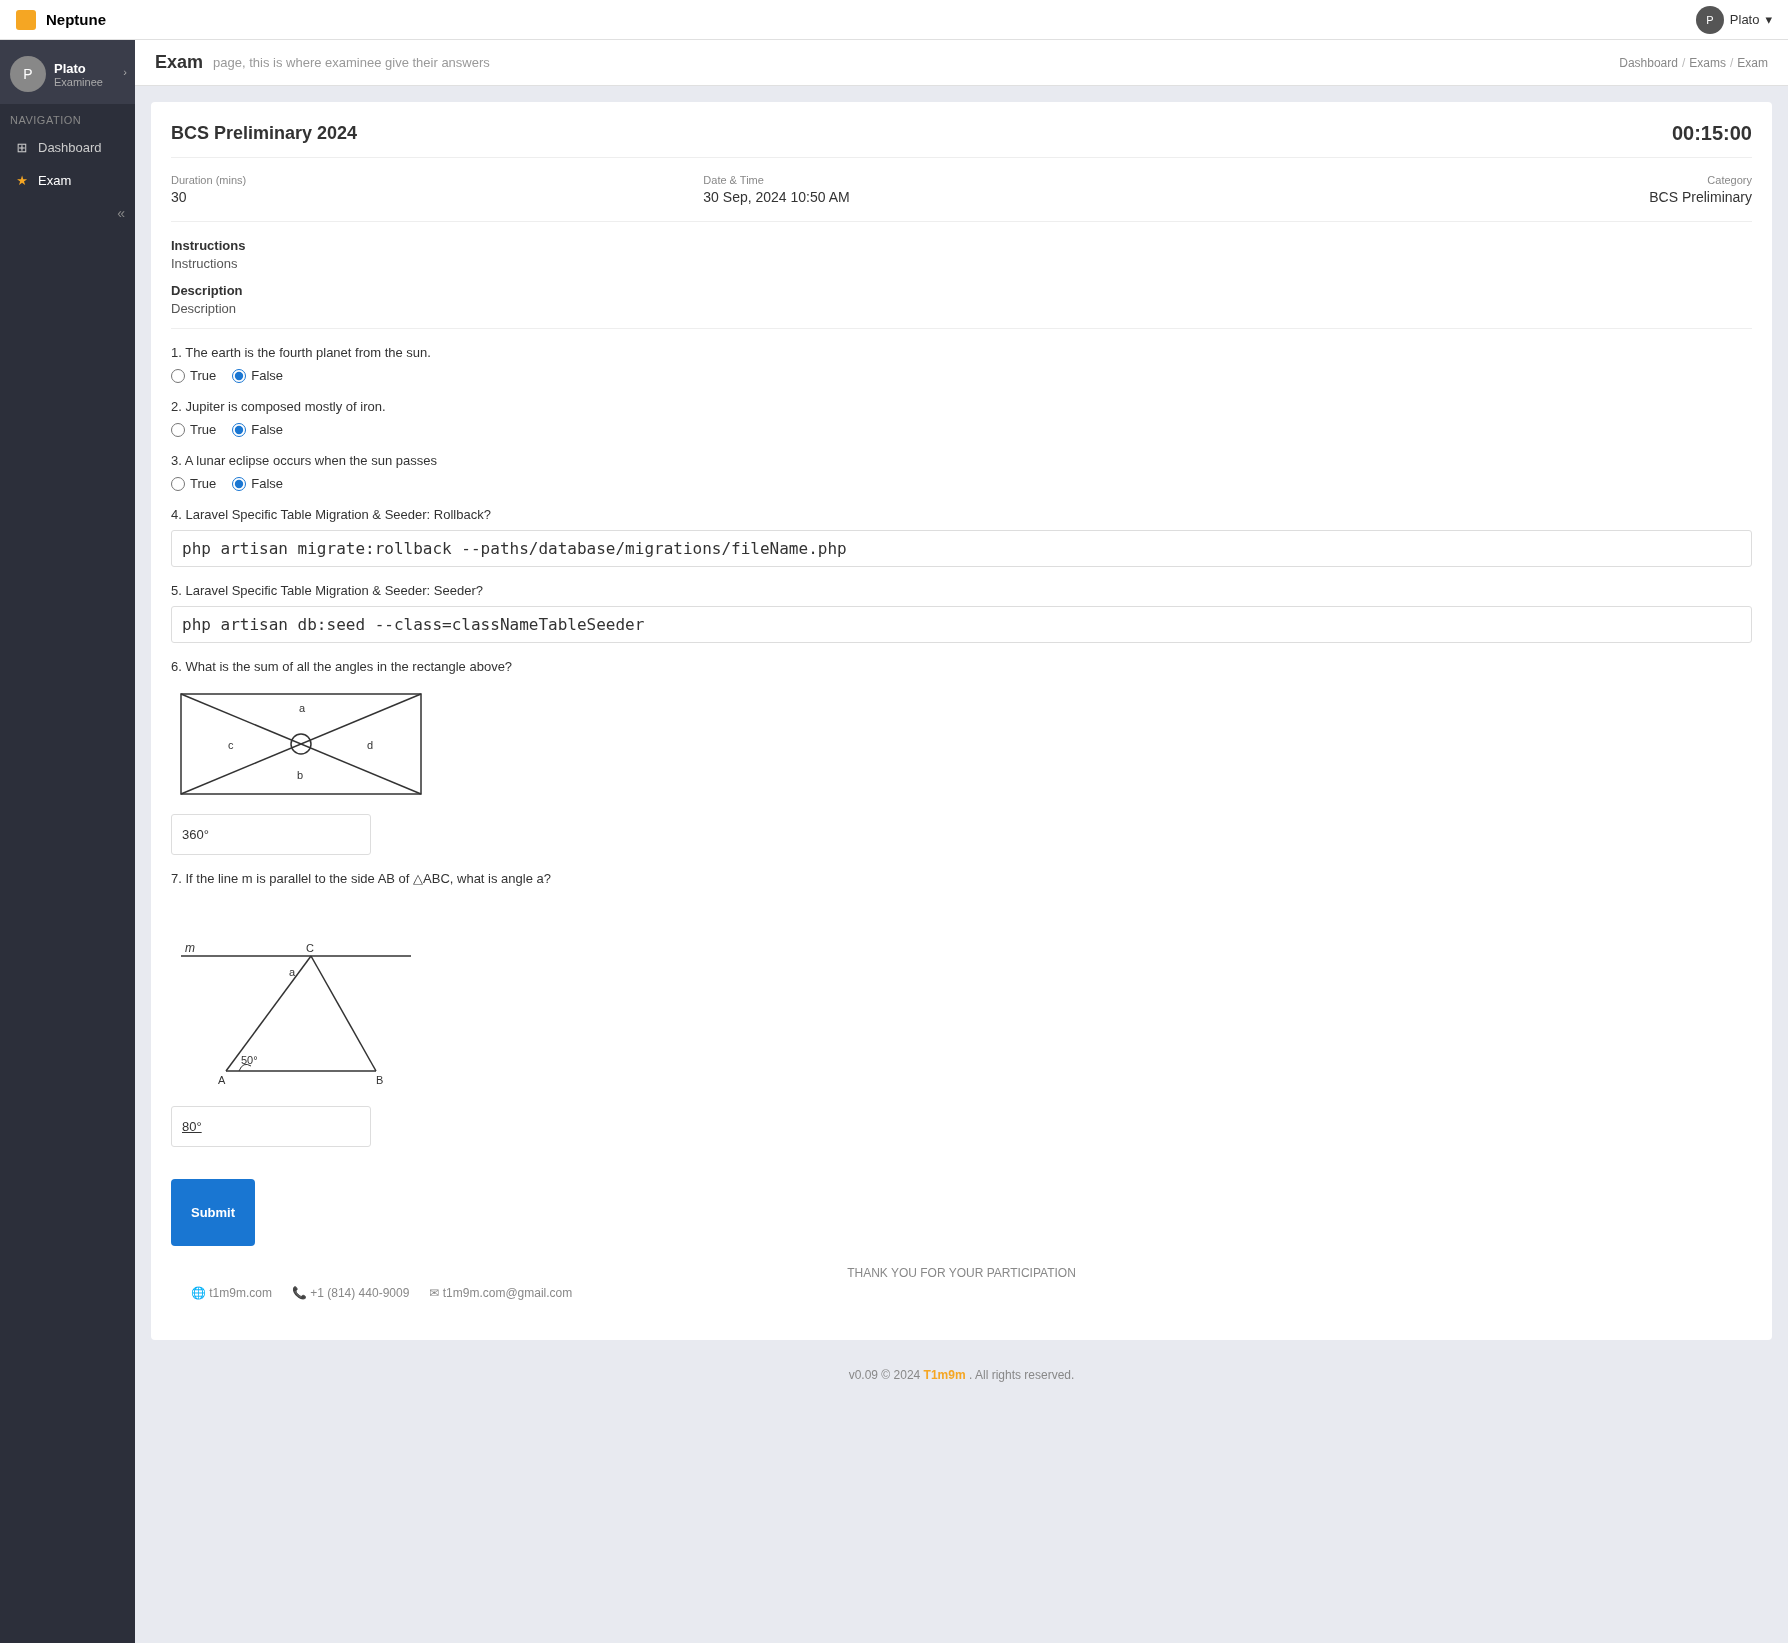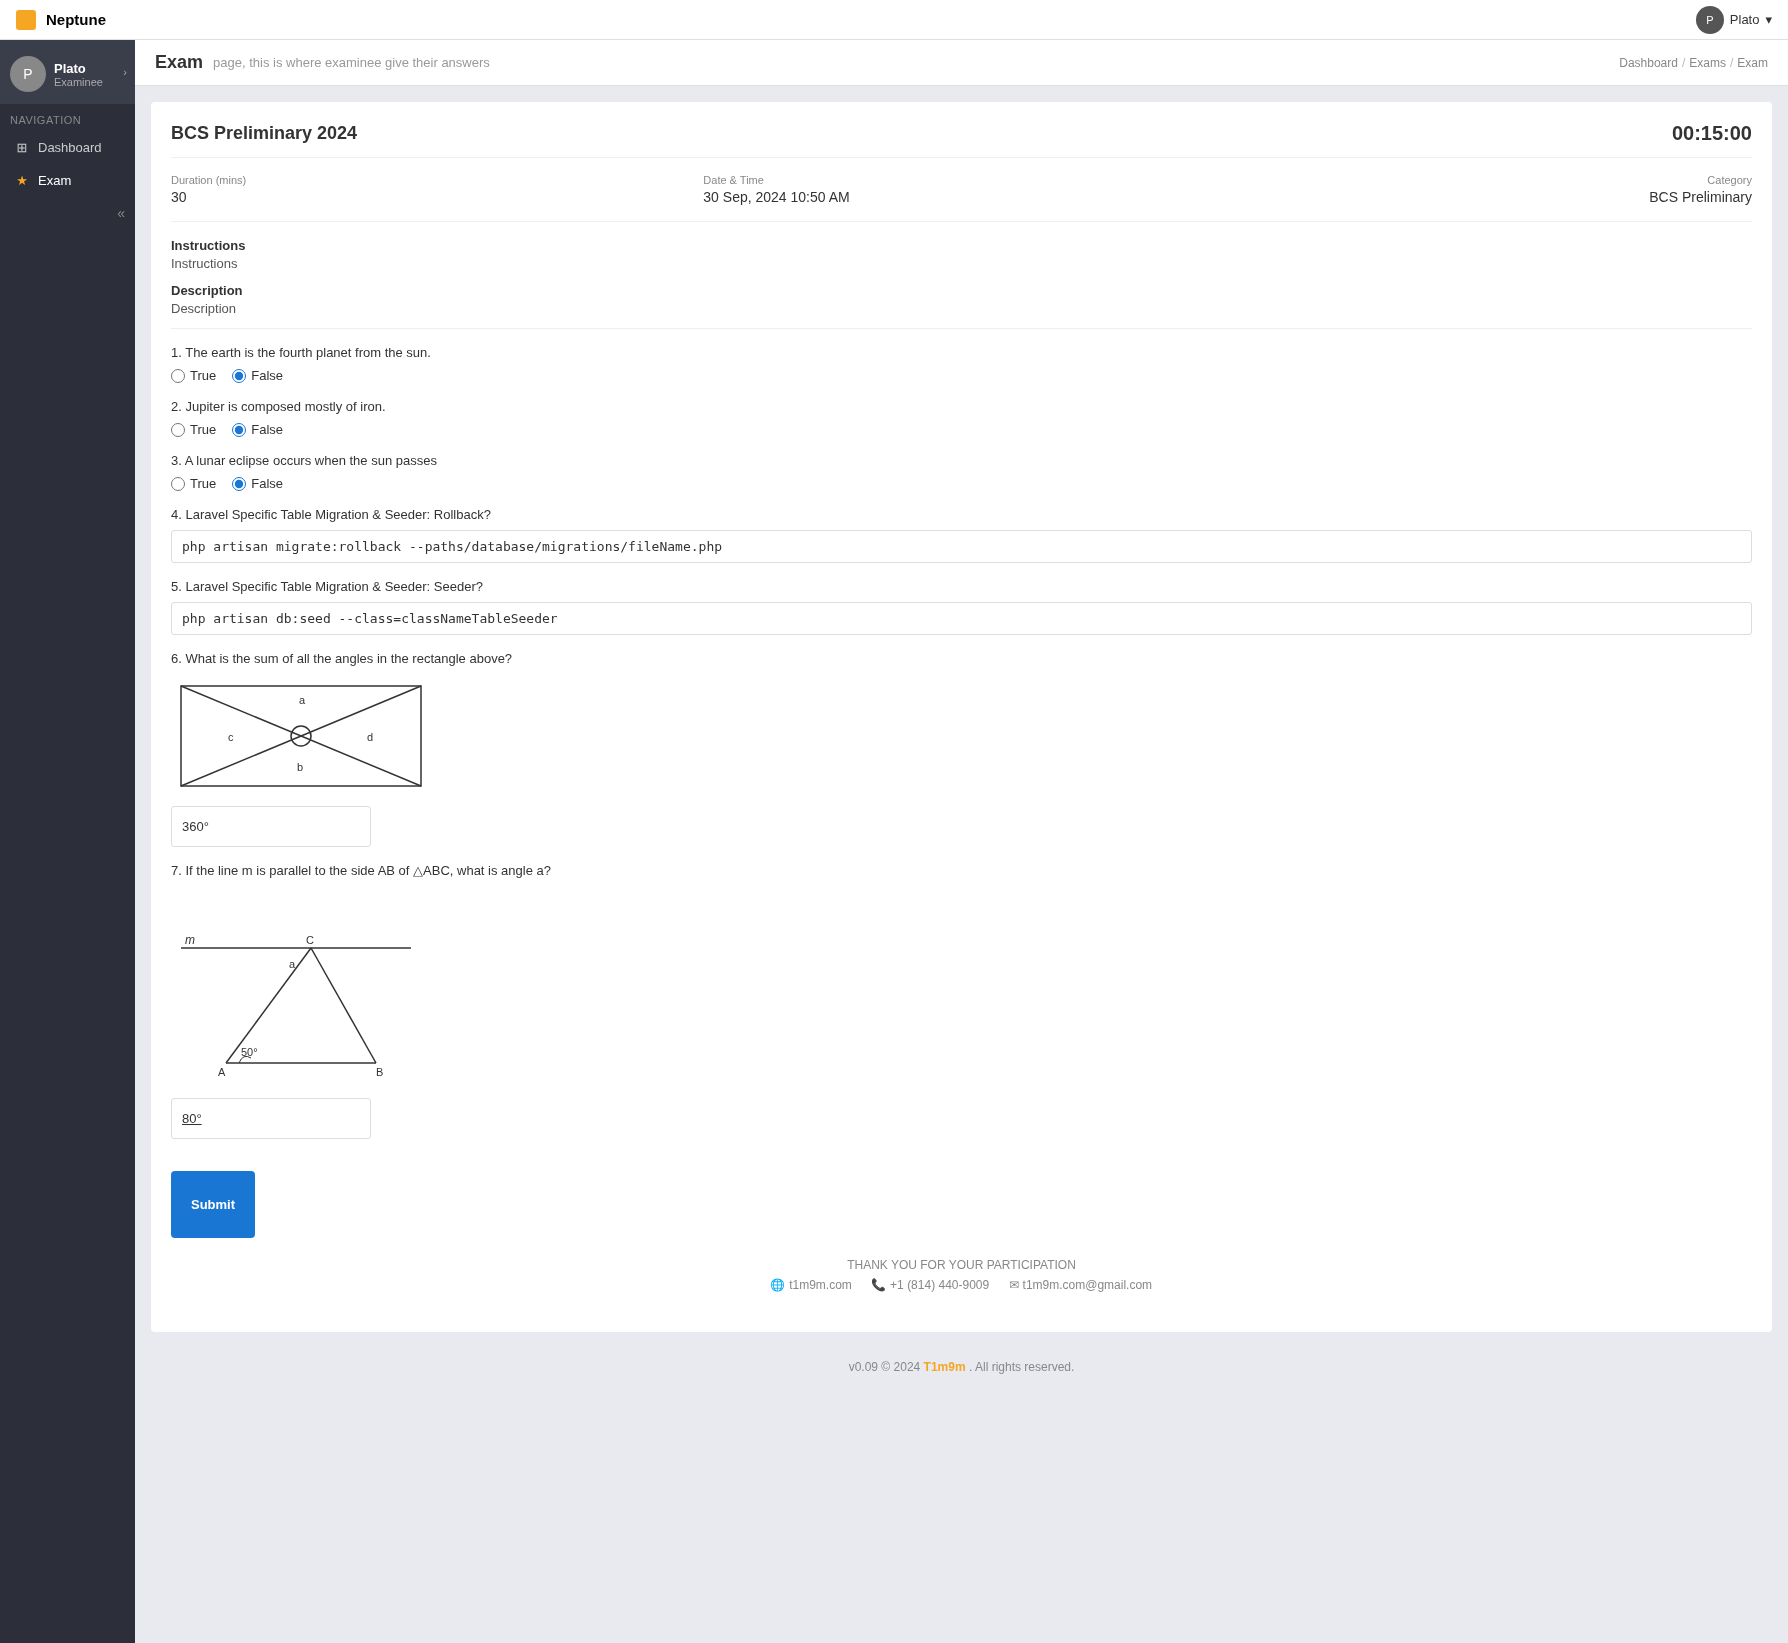--- a/index.html
+++ b/index.html
@@ -251,21 +251,21 @@
     }
     .radio-option input[type="radio"] {
       accent-color: #1976d2;
       width: 14px; height: 14px;
     }
     .text-answer {
       width: 100%;
       padding: 8px 10px;
       border: 1px solid #ddd;
       border-radius: 3px;
-      font-size: 13px;
+      font-size: 16px;
       color: #333;
       background: #fff;
       font-family: monospace;
     }
     .text-answer-short {
       width: 100%;
       padding: 12px 10px;
       border: 1px solid #ddd;
       border-radius: 3px;
       font-size: 13px;
@@ -301,21 +301,20 @@
       font-size: 12px;
       color: #888;
     }
     .footer-inside .footer-thank {
       font-size: 12px;
       color: #888;
       margin-bottom: 6px;
     }
     .footer-inside .footer-contact {
       display: flex;
-      justify-content: center;
       gap: 20px;
       font-size: 12px;
       color: #888;
     }
     .footer-outside {
       text-align: center;
       padding: 12px;
       font-size: 12px;
       color: #888;
     }

